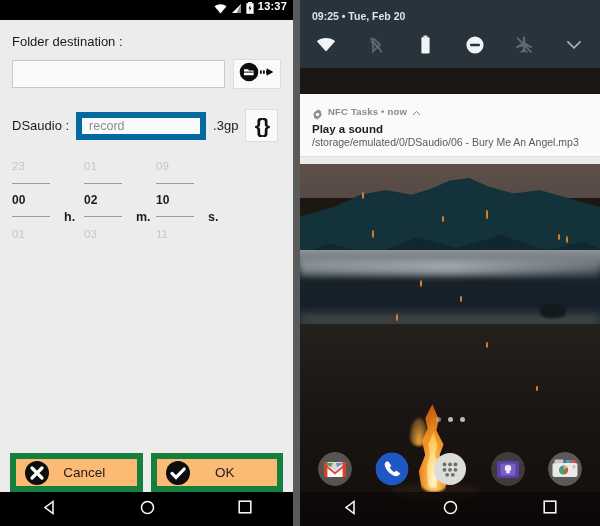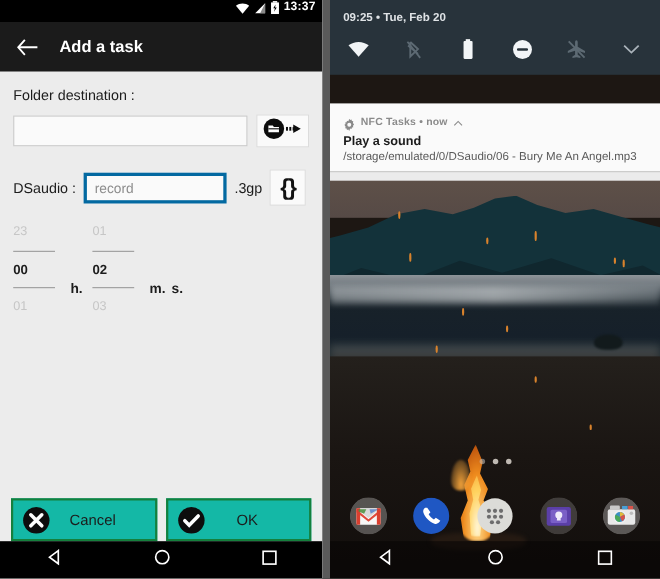--- a/index.html
+++ b/index.html
@@ -19,33 +19,33 @@
 
   .form{padding:14px 12px 0 12px;}
   .f-label{font-size:13px;color:#1c1c1c;margin-bottom:10px;}
   .row{display:flex;align-items:center;gap:8px;}
   .txtinput{flex:1;height:28px;background:#fafafa;border:1px solid #c9c9c9;display:flex;align-items:center;padding:0 7px;font-size:12.5px;color:#9b9b9b;box-sizing:border-box;}
   .sqbtn{width:48px;height:30px;background:#fafafa;border:1px solid #dcdcdc;display:flex;align-items:center;justify-content:center;box-sizing:border-box;}
   .sqbtn.small{width:33px;height:33px;}
   .brace{font-size:21px;font-weight:bold;color:#111;line-height:1;letter-spacing:-1px;}
   .fname-row{margin-top:20px;display:flex;align-items:center;gap:7px;}
   .fname-lbl{font-size:13px;color:#1c1c1c;white-space:nowrap;}
-  .fname-in{width:130px;height:28px;background:#fafafa;border:3px solid #0369a1;display:flex;align-items:center;padding:0 7px;font-size:12.5px;color:#8d8d8d;box-sizing:border-box;}
+  .fname-in{width:130px;height:28px;background:#fafafa;border:6px solid #0369a1;display:flex;align-items:center;padding:0 7px;font-size:12.5px;color:#8d8d8d;box-sizing:border-box;}
   .ext{font-size:13px;color:#1c1c1c;}
 
   .dur-title{font-size:13px;color:#1c1c1c;margin:22px 0 0 0;}
   .picker{margin-top:14px;display:flex;align-items:flex-start;gap:0;}
   .pcol{width:52px;display:flex;flex-direction:column;align-items:flex-start;}
   .pghost{font-size:11.5px;color:#c6c6c6;height:20px;line-height:20px;}
   .pline{width:38px;height:1px;background:#9c9c9c;margin:7px 0;}
   .pval{font-size:12px;color:#1c1c1c;font-weight:bold;height:18px;line-height:18px;}
   .punit{font-size:12.5px;color:#1c1c1c;font-weight:bold;width:20px;padding-top:54px;}
 
   .l-actions{position:absolute;bottom:34px;left:0;right:0;display:flex;gap:8px;padding:0 10px 0 10px;box-sizing:border-box;}
-  .abtn{flex:1;height:39px;background:#14b8a6;border:2px solid #15803d;display:flex;align-items:center;box-sizing:border-box;}
+  .abtn{flex:1;height:39px;background:#fdba74;border:6px solid #15803d;display:flex;align-items:center;box-sizing:border-box;}
   .abtn .cico{width:26px;height:26px;margin:0 10px 0 8px;flex:none;}
   .abtn .atxt{flex:1;text-align:center;font-size:13.5px;color:#1c1c1c;padding-right:28px;}
   .navbar{position:absolute;bottom:0;left:0;right:0;height:34px;background:#000;display:flex;align-items:center;justify-content:space-around;}
 
   
   .right{position:relative;width:300px;height:526px;overflow:hidden;background:#1d1713;margin-left:7px;}
   .r-shade{background:#28333b;padding:6px 0 0 0;}
   .r-stat{display:flex;align-items:center;padding:0 0 0 12px;height:20px;}
   .r-stat .t{color:#dfe3e6;font-size:10.5px;font-weight:bold;}
   .qs{display:flex;align-items:center;justify-content:space-between;padding:7px 14px 11px 14px;}
@@ -108,29 +108,20 @@
       <span>
         <svg width="8" height="12" viewBox="0 0 8 12">
             <rect x="2" y="0" width="4" height="1.4" fill="#fff"></rect>
             <rect x="0.4" y="1.2" width="7.2" height="10.6" fill="#fff"></rect>
             <path d="M4.5 3 2.4 6.6h1.5L3.2 9.6 5.6 5.8H4.1z" fill="#000"></path>
           </svg>
       </span>
       <span class="clock">13:37</span>
     </div>
 
-    <div class="l-appbar">
-      <span class="back">
-        <svg width="20" height="16" viewBox="0 0 20 16">
-            <path d="M7.6 1.2 1.6 8l6 6.8" stroke="#fff" stroke-width="1.7" fill="none"></path>
-            <path d="M1.8 8H19" stroke="#fff" stroke-width="1.7"></path>
-          </svg>
-      </span>
-      <span class="title">Add a task</span>
-    </div>
 
 
     <div class="form">
       <div class="f-label">Folder destination :</div>
       <div class="row">
         <div class="txtinput" title="Enter your folder path"></div>
         <div class="sqbtn">
           <span>
             <svg width="36" height="20" viewBox="0 0 36 20">
               <circle cx="10" cy="10" r="9.3" fill="#0d0d0d"></circle>
@@ -167,20 +158,27 @@
         </div>
         <span class="punit">h.</span>
         <div class="pcol">
           <span class="pghost">01</span>
           <span class="pline"></span>
           <span class="pval">02</span>
           <span class="pline"></span>
           <span class="pghost">03</span>
         </div>
         <span class="punit">m.</span>
+        <div class="pcol">
+          <span class="pghost">09</span>
+          <span class="pline"></span>
+          <span class="pval">10</span>
+          <span class="pline"></span>
+          <span class="pghost">11</span>
+        </div>
         <span class="punit">s.</span>
       </div>
     </div>
 
     <div class="l-actions">
       <div class="abtn">
         <span class="cico">
           <svg width="26" height="26" viewBox="0 0 26 26">
               <circle cx="13" cy="13" r="12" fill="#0d0d0d"></circle>
               <path d="M8 8l10 10M18 8L8 18" stroke="#fff" stroke-width="3.2" stroke-linecap="round"></path>

